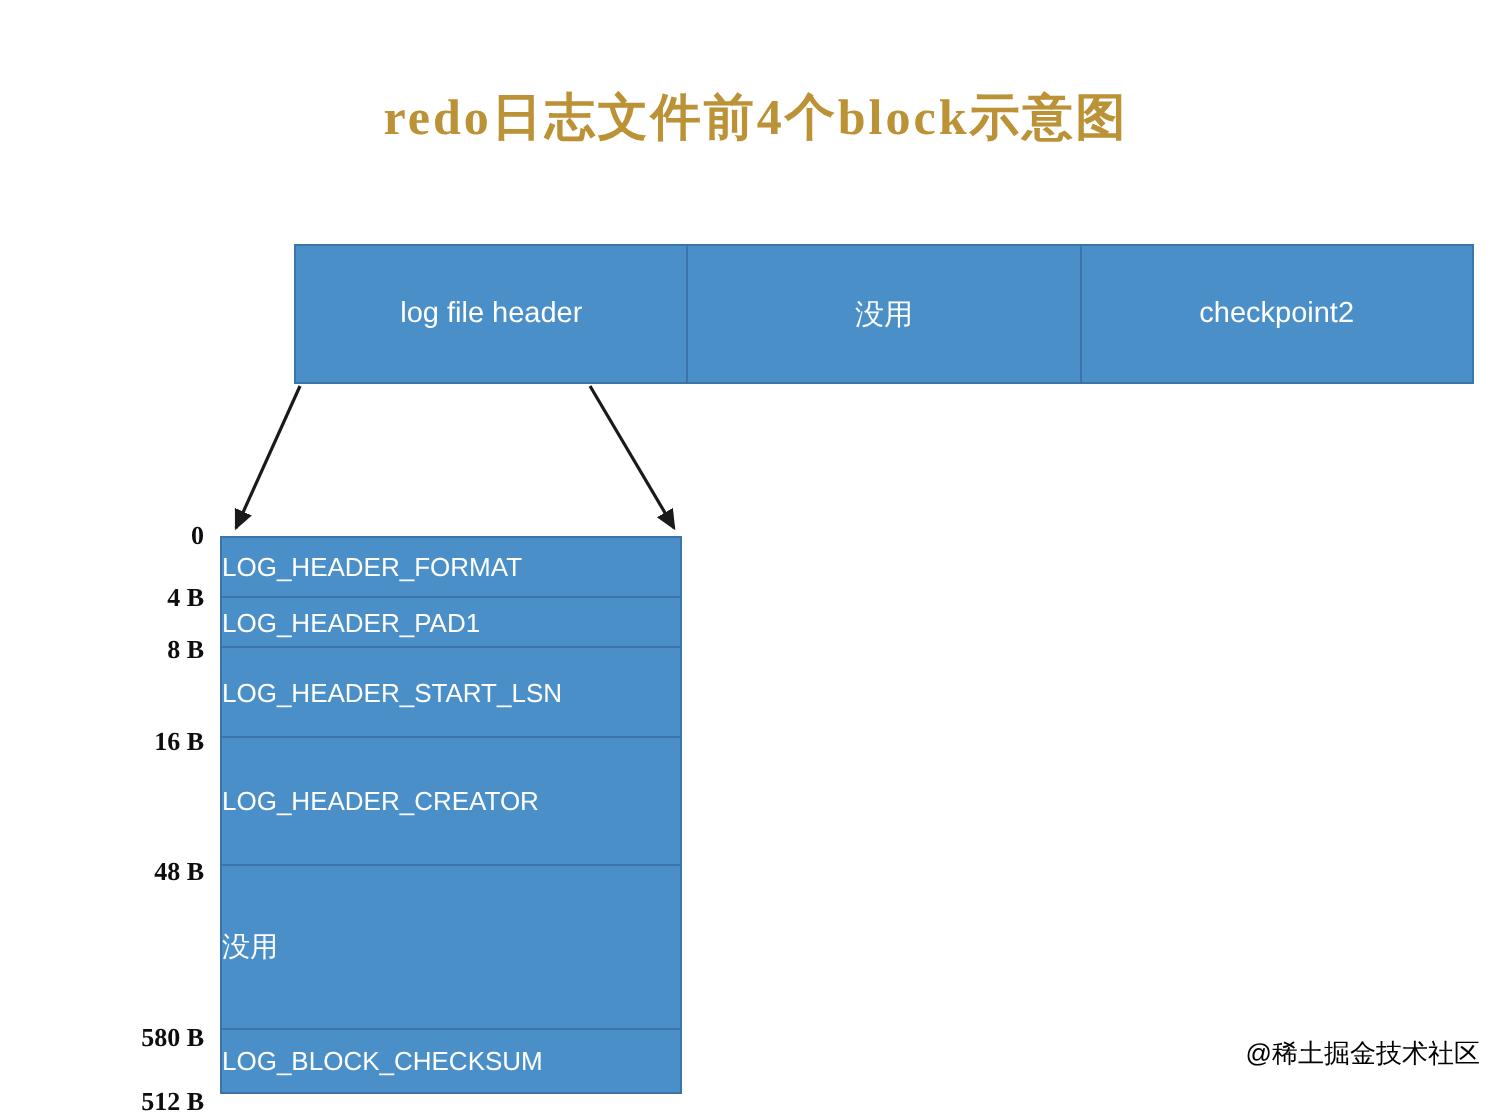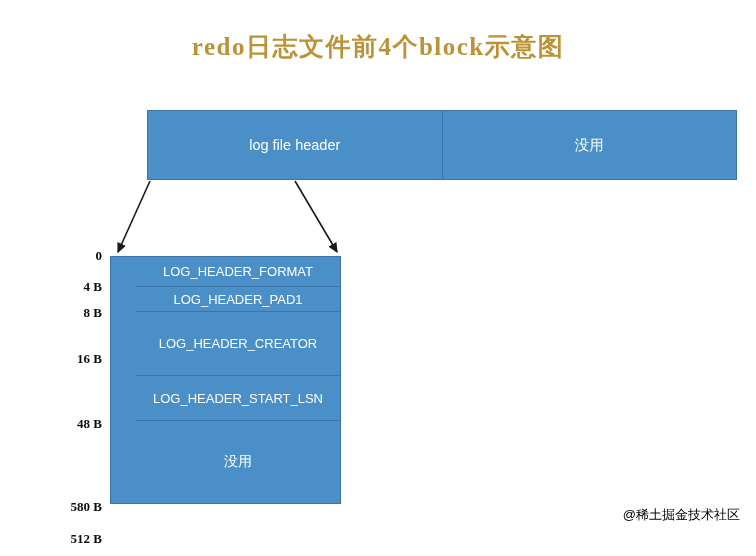--- a/index.html
+++ b/index.html
@@ -11,21 +11,21 @@
     height: 556px;
     background: #ffffff;
     font-family: "Liberation Sans", sans-serif;
     overflow: hidden;
     position: relative;
   }
 
   #canvas {
     position: absolute;
     left: 0;
-    top: 0;
+    top: 12px;
     width: 756px;
     height: 536px;
   }
 
   
   .title {
     position: absolute;
     left: 0;
     top: 30px;
     width: 756px;
@@ -82,27 +82,25 @@
     top: 256px;
     width: 231px;
     box-sizing: border-box;
     border: 1px solid #3a74a8;
     background: #4a8fc7;
   }
   .detail-row {
     background: #4a8fc7;
     display: flex;
     align-items: center;
-    justify-content: center;
     color: #ffffff;
     font-size: 13px;
     box-sizing: border-box;
     border-bottom: 1px solid #3a74a8;
     text-align: center;
-    margin-left: 25px;
   }
   .detail-row:last-child {
     border-bottom: none;
   }
   .detail-row.cjk {
     font-size: 14px;
   }
 
   
   .offsets {
@@ -140,20 +138,23 @@
 
   <div class="title">redo日志文件前4个block示意图</div>
 
   <div class="top-row" id="top-row">
       <div class="top-cell">
         <span>log file header</span>
       </div>
       <div class="top-cell">
         <span>没用</span>
       </div>
+      <div class="top-cell">
+        <span>checkpoint2</span>
+      </div>
     </div>
 
   <svg class="arrows" id="arrows" viewBox="0 0 756 556" width="756" height="556">
     <defs>
       <marker id="arrowhead" markerWidth="7" markerHeight="7" refX="5.6" refY="3.1" orient="auto" markerUnits="strokeWidth">
         <path d="M0,0.2 L6.4,3.1 L0,6.0 z" fill="#1a1a1a"></path>
       </marker>
     </defs>
   <line x1="150" y1="181" x2="118" y2="252" stroke="#1a1a1a" stroke-width="1.6" marker-end="url(#arrowhead)"></line>
       <line x1="295" y1="181" x2="337" y2="252" stroke="#1a1a1a" stroke-width="1.6" marker-end="url(#arrowhead)"></line>
@@ -169,26 +170,29 @@
       <div class="offset-label" style="top: 531px; margin-left: 43px;">512 B</div>
     </div>
 
   <div class="detail-block" id="detail-block">
       <div class="detail-row" style="height: 30px;">
         <span>LOG_HEADER_FORMAT</span>
       </div>
       <div class="detail-row" style="height: 25px;">
         <span>LOG_HEADER_PAD1</span>
       </div>
+      <div class="detail-row" style="height: 45px;">
+        <span>LOG_HEADER_START_LSN</span>
+      </div>
       <div class="detail-row" style="height: 64px;">
         <span>LOG_HEADER_CREATOR</span>
       </div>
-      <div class="detail-row" style="height: 45px;">
-        <span>LOG_HEADER_START_LSN</span>
-      </div>
       <div class="detail-row cjk" style="height: 82px;">
         <span>没用</span>
+      </div>
+      <div class="detail-row" style="height: 31px;">
+        <span>LOG_BLOCK_CHECKSUM</span>
       </div>
     </div>
 
   <div class="watermark">@稀土掘金技术社区</div>
 
 </div>
 
 </body></html>

